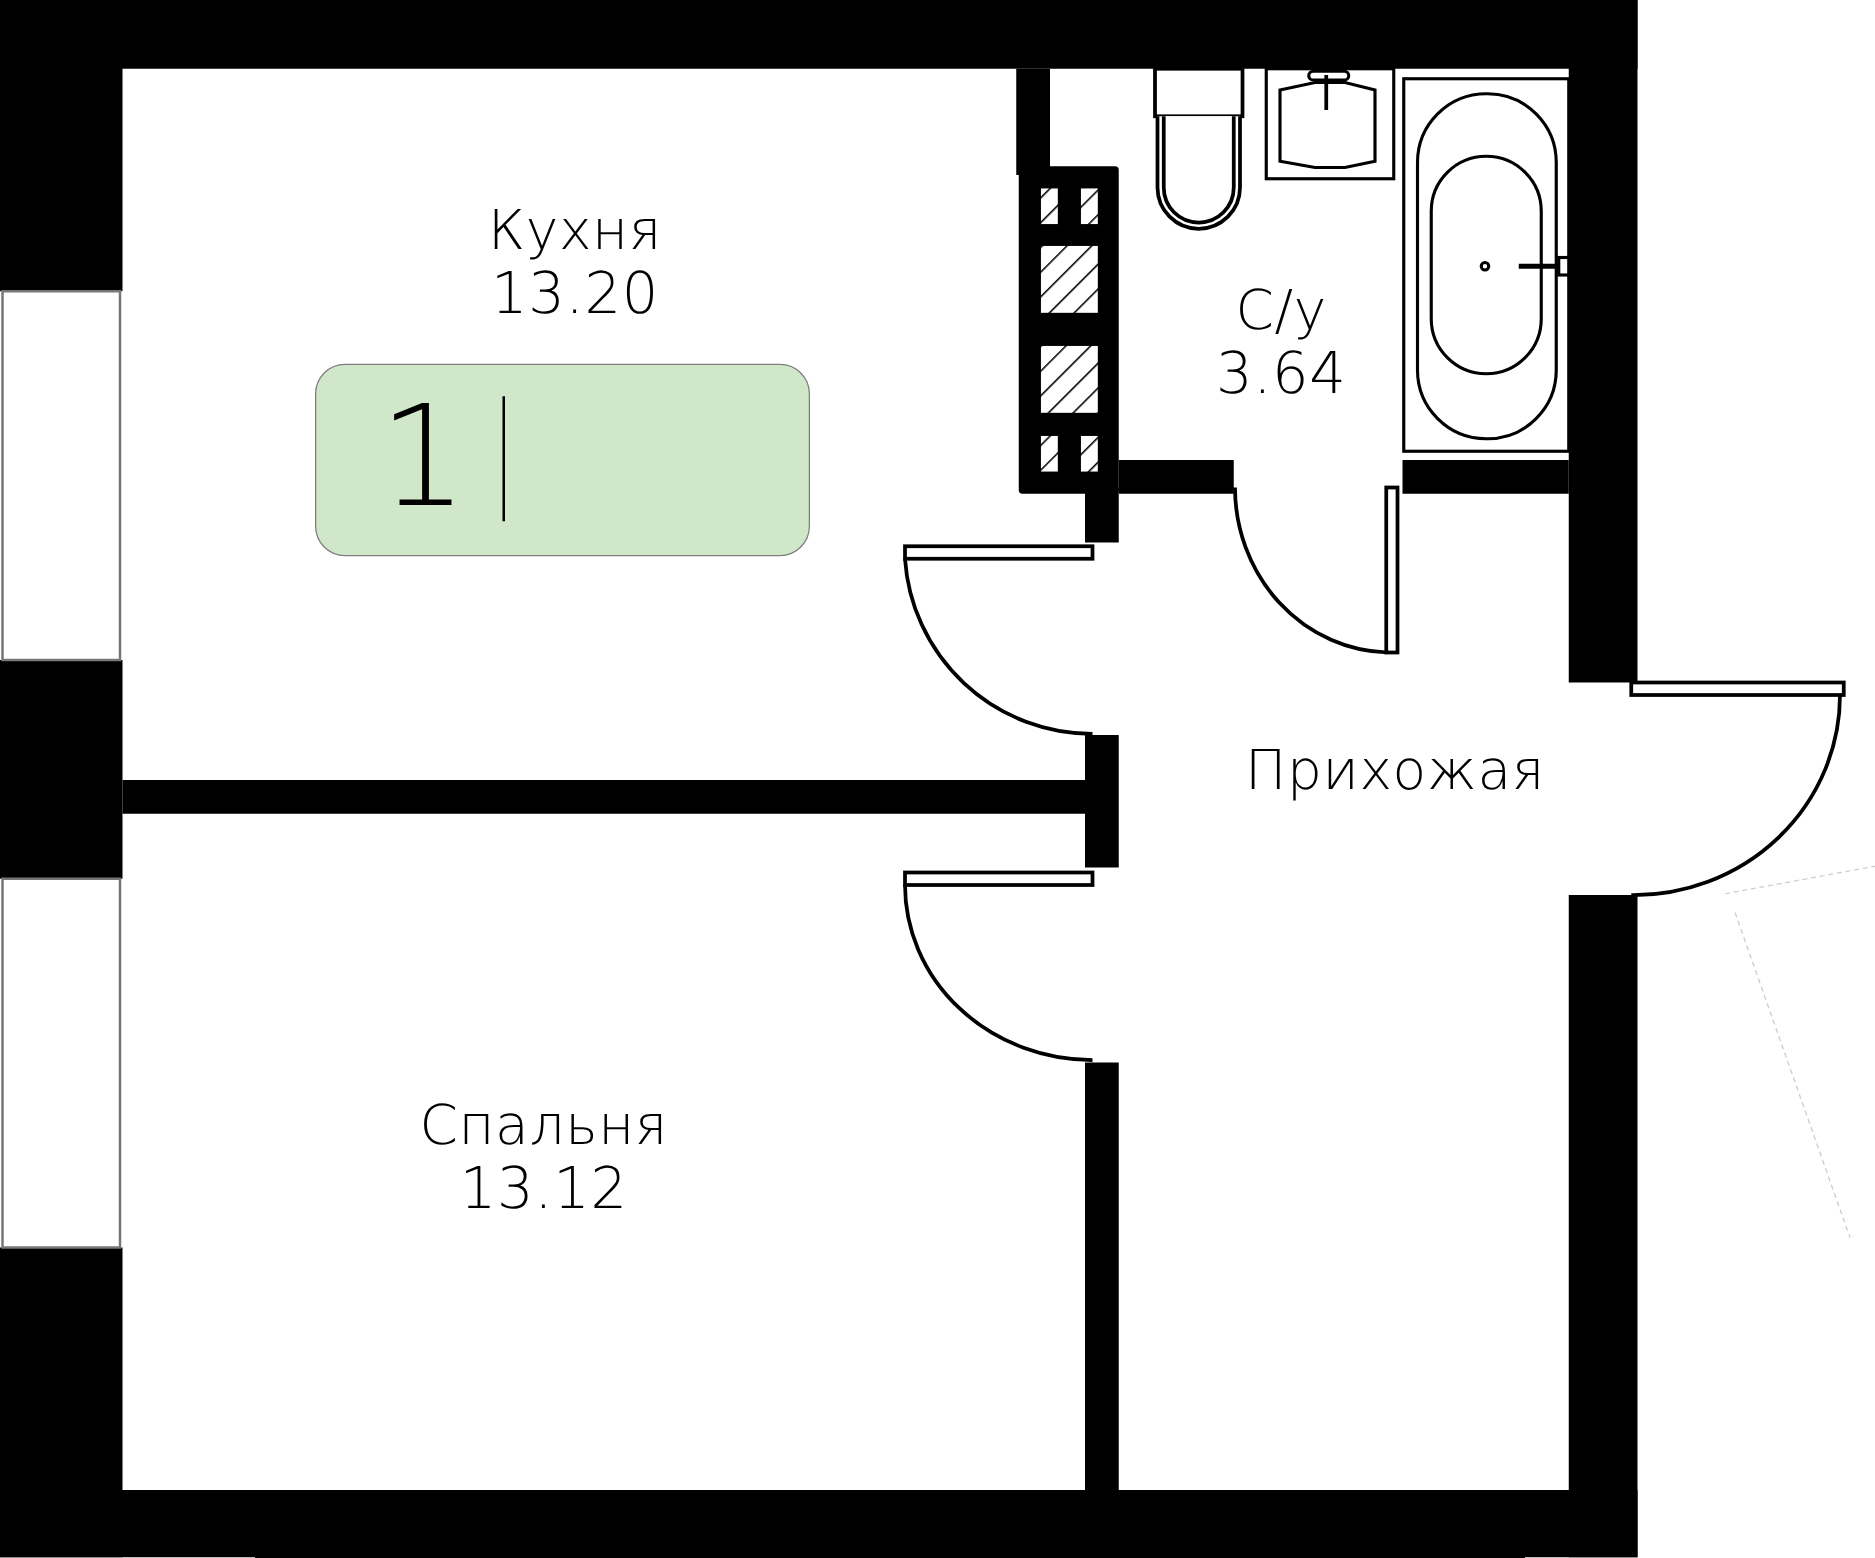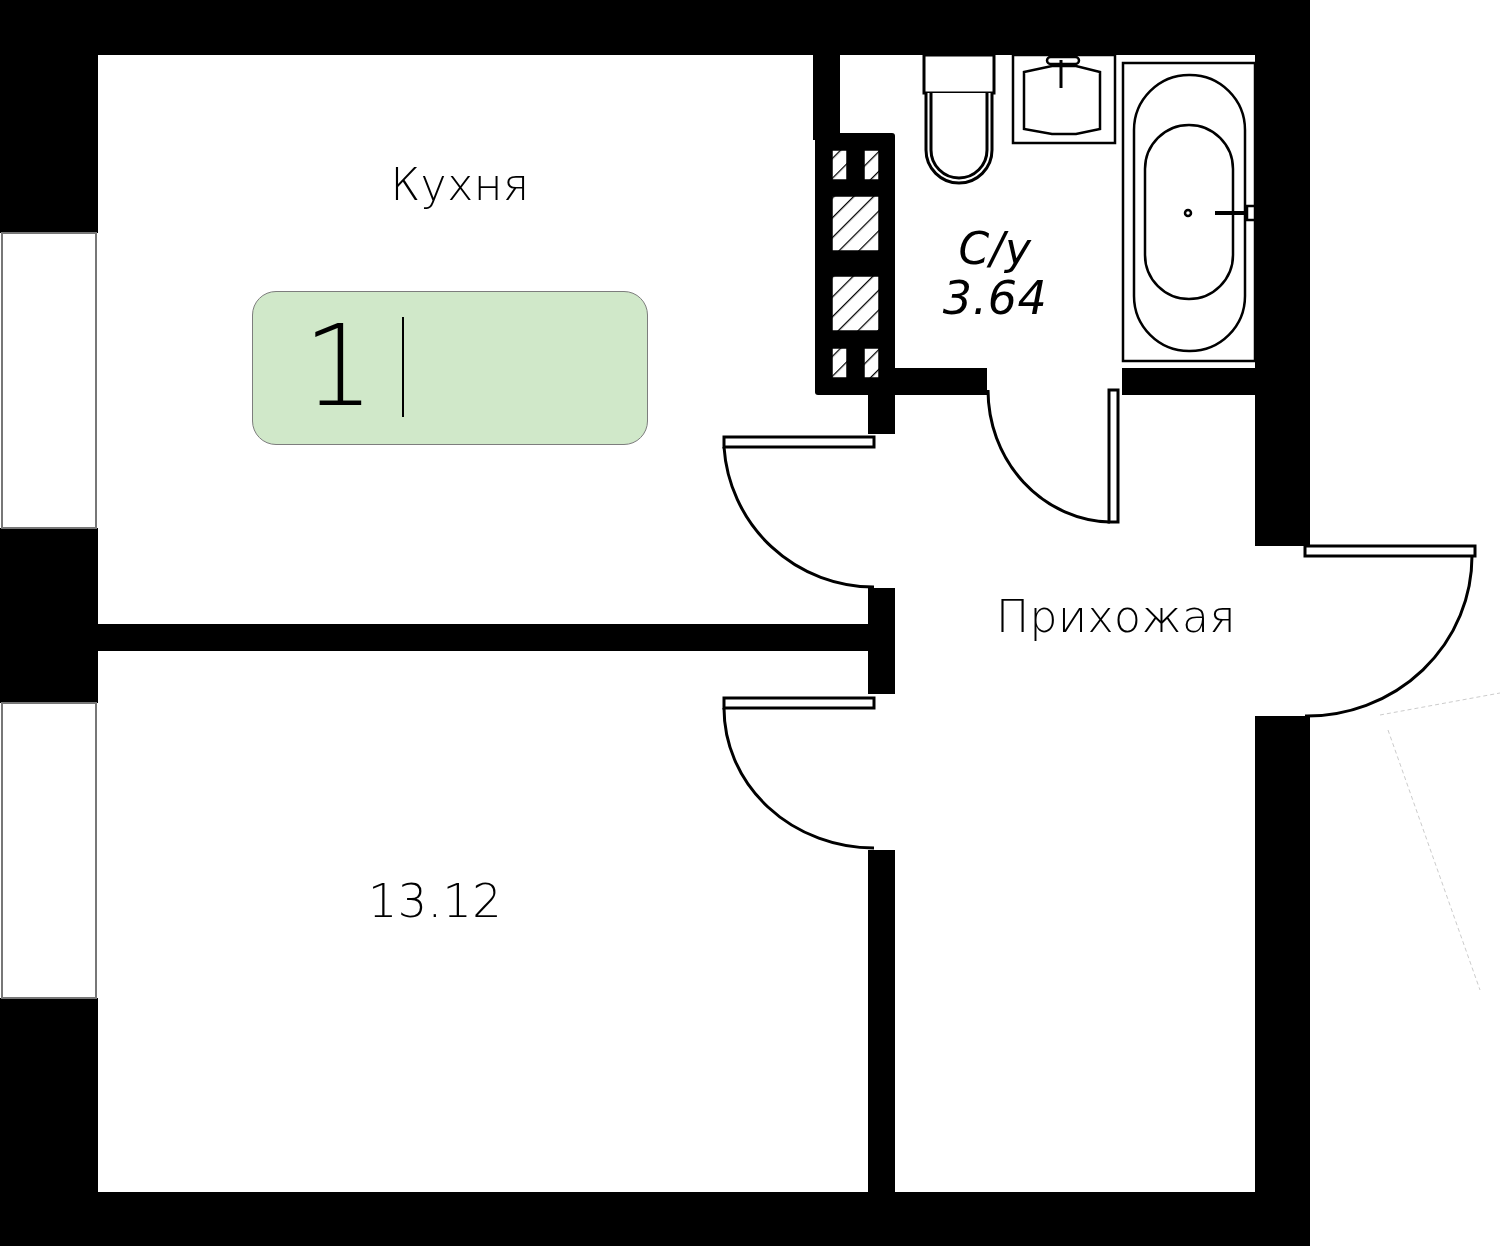--- a/index.html
+++ b/index.html
@@ -112,31 +112,33 @@
   </g>
 
   <g stroke="#ccc" stroke-width="1" stroke-dasharray="4 3">
     <line x1="1380" y1="715" x2="1500" y2="693"></line>
     <line x1="1388" y1="730" x2="1480" y2="990"></line>
   </g>
 </svg>
 
 <div class="room-label" style="left:330px; top:160px; width:260px;">
   <span class="name">Кухня</span>
+  <span class="area">13.20</span>
 </div>
 
-<div class="room-label" style="left:905px; top:224px; width:180px;font-style:italic;">
+<div class="room-label" style="left:935px; top:224px; width:180px;">
   <span class="name">С/у</span>
   <span class="area">3.64</span>
 </div>
 
 <div class="room-label" style="left:966px; top:592px; width:300px;">
   <span class="name">Прихожая</span>
 </div>
 
 <div class="room-label" style="left:300px; top:876px; width:270px;">
+  <span class="name">Спальня</span>
   <span class="area">13.12</span>
 </div>
 
 <div id="badge">
   <span class="rooms">1</span>
   <span class="sep"></span>
 </div>
 
 </body></html>

